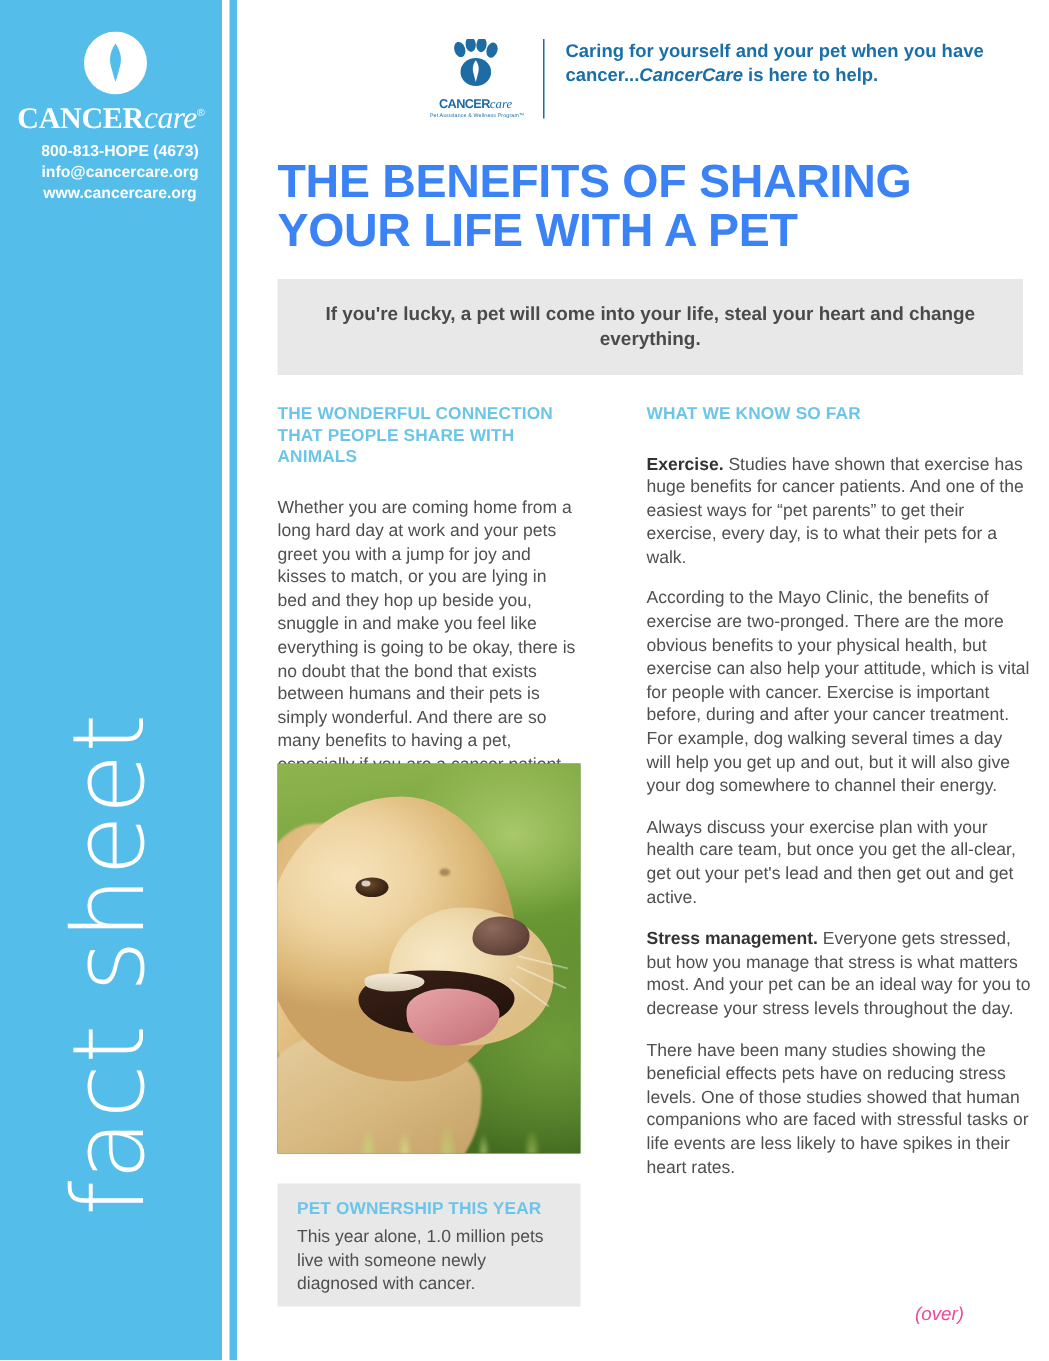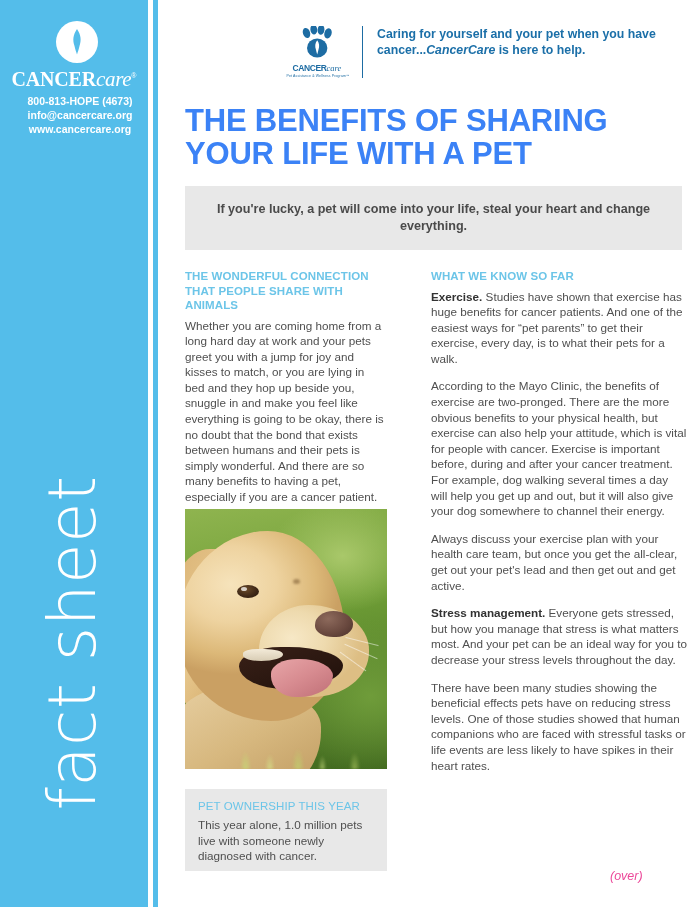--- a/index.html
+++ b/index.html
@@ -193,21 +193,21 @@
     left: 431px; top: 269px;
     width: 256px;
   }
 
   .sec-head {
     color: #6cc5e8;
     font-size: 11.5px;
     font-weight: bold;
     line-height: 14.5px;
     letter-spacing: 0.1px;
-    margin-bottom: 5px;
+    margin-bottom: 18px;
   }
 
   .body-text {
     color: #4f4f4f;
     font-size: 11.7px;
     line-height: 15.6px;
   }
   .body-text p { margin-bottom: 12px; }
   .body-text p:last-child { margin-bottom: 0; }
   .body-text b { font-weight: bold; color: #333333; }
@@ -329,21 +329,21 @@
     position: absolute;
     left: 185px; top: 789px;
     width: 202px;
     height: 82px;
     background: #e8e8e8;
     padding: 11px 13px 0 13px;
   }
   .stat-head {
     color: #6cc5e8;
     font-size: 11.5px;
-    font-weight: normal;
+    font-weight: bold;
     letter-spacing: 0.1px;
     margin-bottom: 5px;
   }
   .stat-body {
     color: #4f4f4f;
     font-size: 11.7px;
     line-height: 15.6px;
   }
 
   

